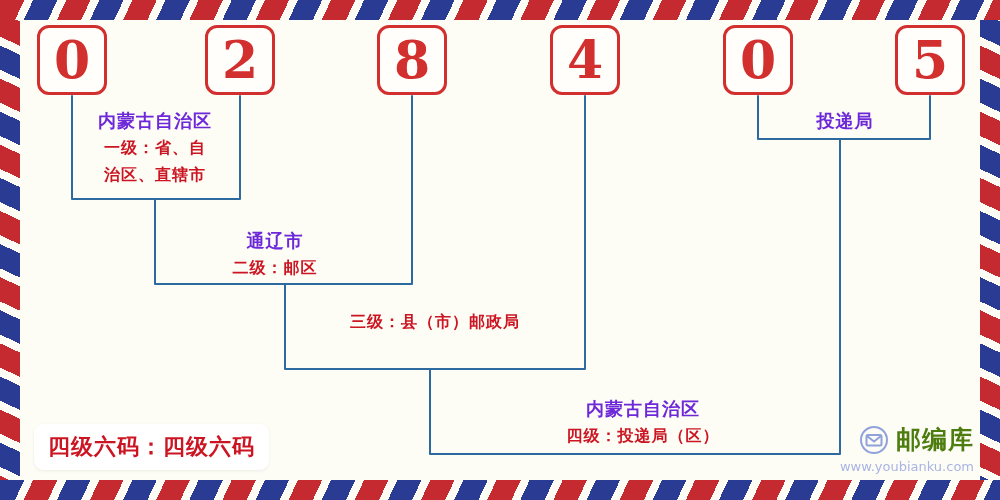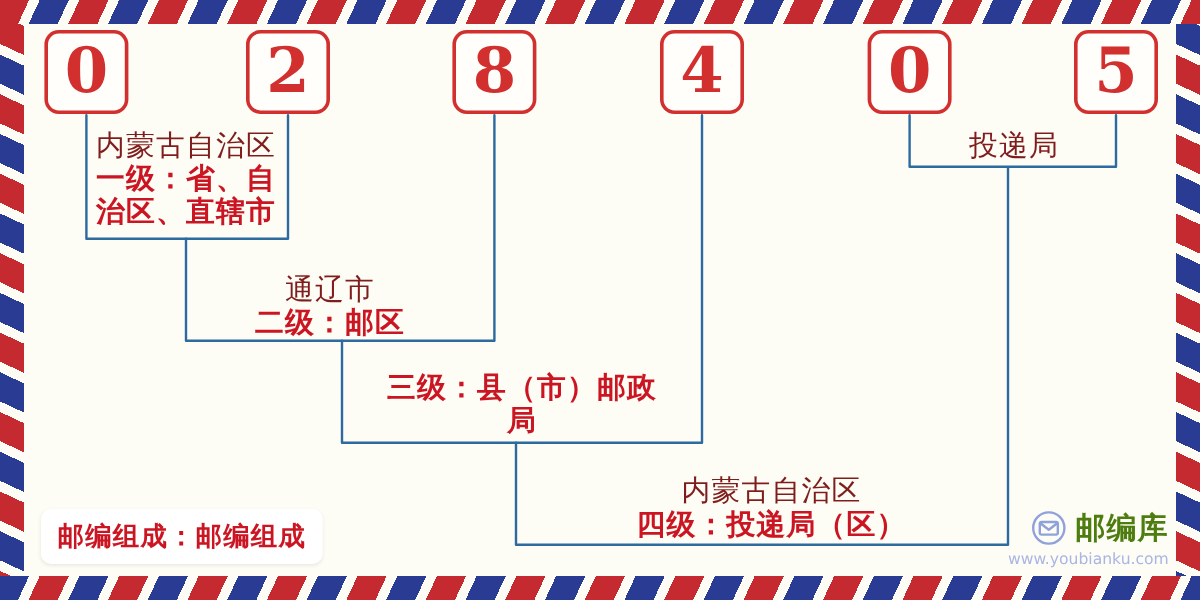--- a/index.html
+++ b/index.html
@@ -25,22 +25,22 @@
     display:flex;align-items:center;justify-content:center;z-index:3;
   }
   .digit{
     font-family:"DejaVu Serif","Liberation Serif",serif;
     font-weight:bold;font-size:52px;color:#d2302f;line-height:1;
   }
 
   svg.lines{position:absolute;left:0;top:0;z-index:1;}
 
   .anno{position:absolute;text-align:center;z-index:2;}
-  .anno .name{font-size:24px;font-weight:normal;color:#7f1d1d;letter-spacing:1px;line-height:30px;}
-  .anno .desc{font-size:24px;font-weight:bold;color:#cc1522;letter-spacing:1px;line-height:27px;}
+  .anno .name{font-size:18px;font-weight:bold;color:#6d28d9;letter-spacing:1px;line-height:30px;}
+  .anno .desc{font-size:16px;font-weight:bold;color:#cc1522;letter-spacing:1px;line-height:27px;font-family:Liberation Mono, monospace;}
 
   .footer-label{
     position:absolute;left:34px;top:424px;z-index:2;
     background:#ffffff;border-radius:9px;padding:8px 14px;
     font-size:22px;font-weight:bold;color:#cc1522;letter-spacing:1px;
     box-shadow:0 1px 3px rgba(0,0,0,0.07);
   }
 
   .brand{position:absolute;right:26px;top:423px;text-align:right;z-index:2;}
   .brand-row{display:flex;align-items:center;gap:7px;justify-content:flex-end;}
@@ -100,21 +100,21 @@
 
 <div class="anno l4">
   <div class="name">内蒙古自治区</div>
   <div class="desc">四级：投递局（区）</div>
 </div>
 
 <div class="anno l5">
   <div class="name">投递局</div>
 </div>
 
-<div class="footer-label">邮编组成：邮编组成</div>
+<div class="footer-label">四级六码：四级六码</div>
 
 <div class="brand">
   <div class="brand-row">
     <span style="display:inline-flex;">
       <svg width="30" height="30" viewBox="0 0 30 30">
         <circle cx="15" cy="15" r="13" fill="none" stroke="#8fa2dc" stroke-width="2"></circle>
         <rect x="7.5" y="10" width="15" height="10.5" rx="1.5" fill="none" stroke="#8fa2dc" stroke-width="2"></rect>
         <path d="M8,11 L15,16.5 L22,11" fill="none" stroke="#8fa2dc" stroke-width="2" stroke-linecap="round" stroke-linejoin="round"></path>
       </svg>
     </span>

